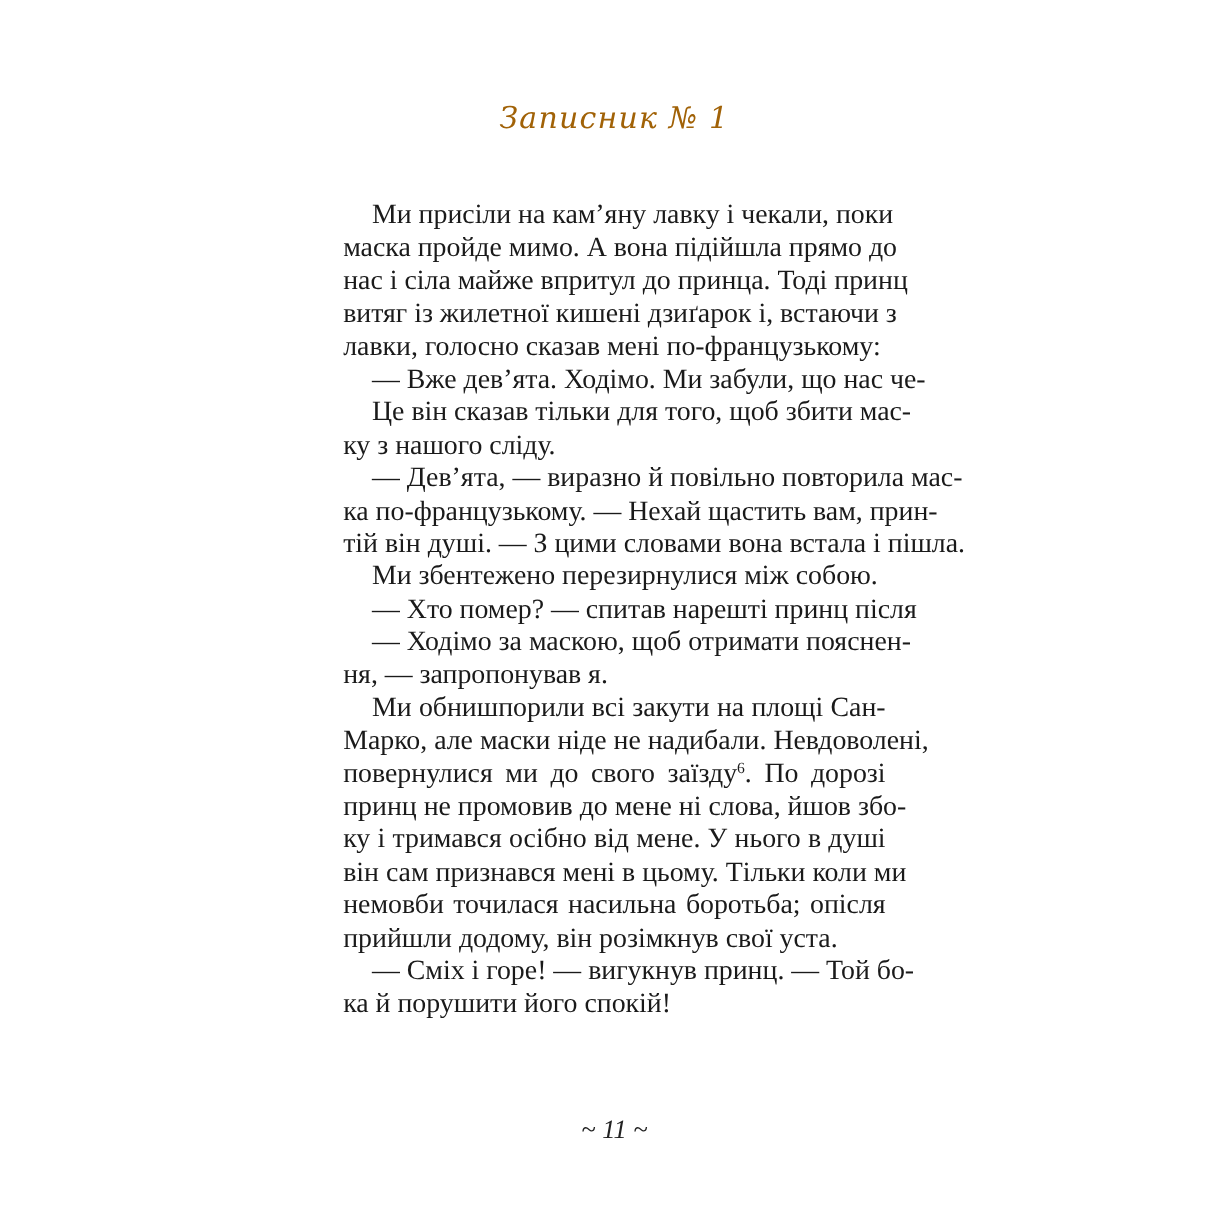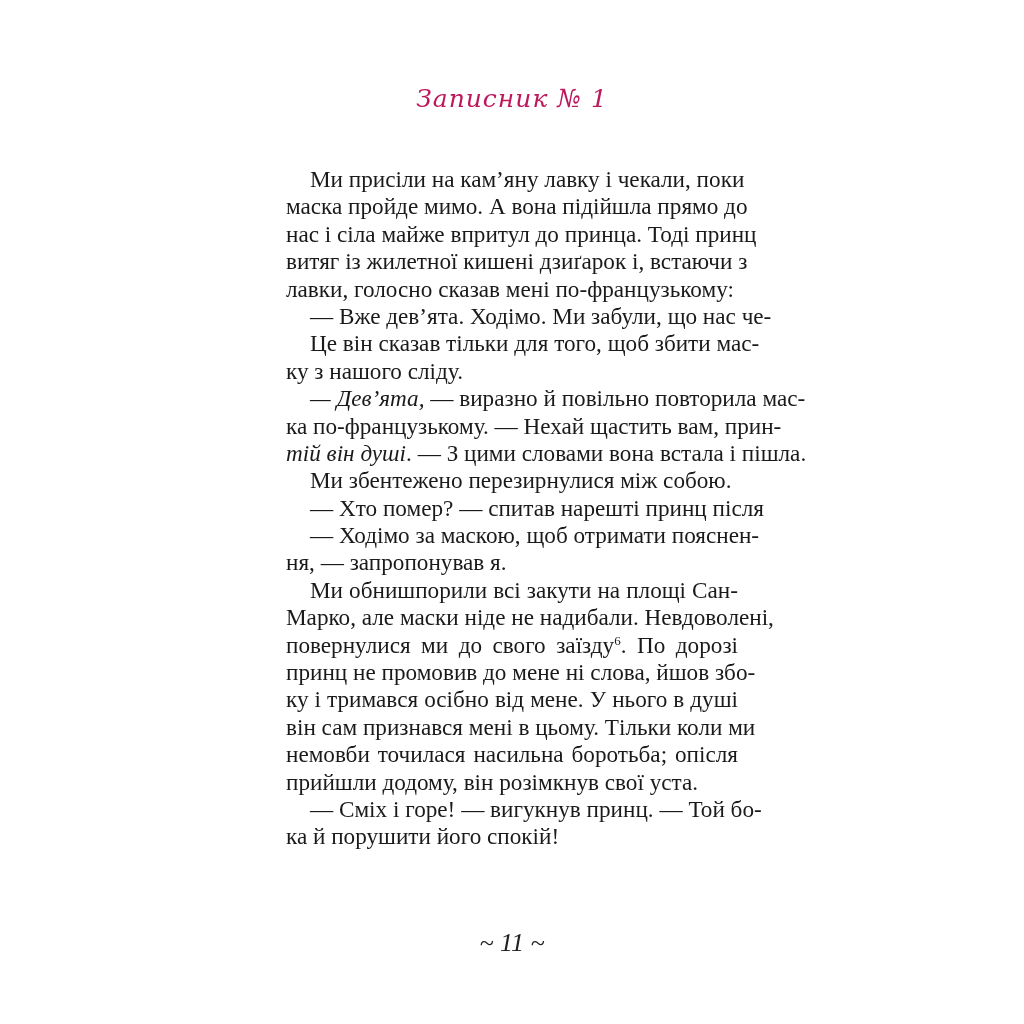--- a/index.html
+++ b/index.html
@@ -1,36 +1,36 @@
 <!DOCTYPE html>
 <html><head>
 <meta charset="utf-8">
 <style>
   html, body { margin:0; padding:0; background:#ffffff; }
   body { width:1024px; height:1024px; position:relative; overflow:hidden; }
   .page { position:absolute; left:0; top:0; width:1024px; height:1024px; background:#fff; }
   .header {
     position:absolute; top:84px; left:0; width:1024px; text-align:center;
     font-family:"DejaVu Serif", serif; font-style:italic; font-size:25px;
-    color:#be185d; letter-spacing:1px;
+    color:#a16207; letter-spacing:1px;
   }
   .body-text {
     position:absolute; left:286px; top:142px; width:452px;
     font-family:"Liberation Serif", serif; font-size:23.2px; line-height:27.4px;
     color:#1a1a1a;
     margin-top:24px;
   }
   .line { display:block; white-space:nowrap; text-align:justify; text-align-last:justify; height:27.4px; }
   .line.last { text-align-last:left; }
   .ind { padding-left:24px; }
-  .it { font-style:italic; }
+  .it { }
   sup { font-size:13px; line-height:0; vertical-align:8px; }
   .folio {
     position:absolute; top:928px; left:0; width:1024px; text-align:center;
-    font-family:"Liberation Serif", serif; font-style:italic; font-size:26px; color:#222;
+    font-family:"Liberation Serif", serif; font-style:italic; font-size:22px; color:#222;
   }
 </style>
 </head>
 <body>
 
 <div class="page">
   <div class="header">Записник № 1</div>
   <div class="body-text" id="body">
       <span class="line ind"><span>Ми присіли на кам’яну лавку і чекали, поки</span></span>
       <span class="line"><span>маска пройде мимо. А вона підійшла прямо до</span></span>

